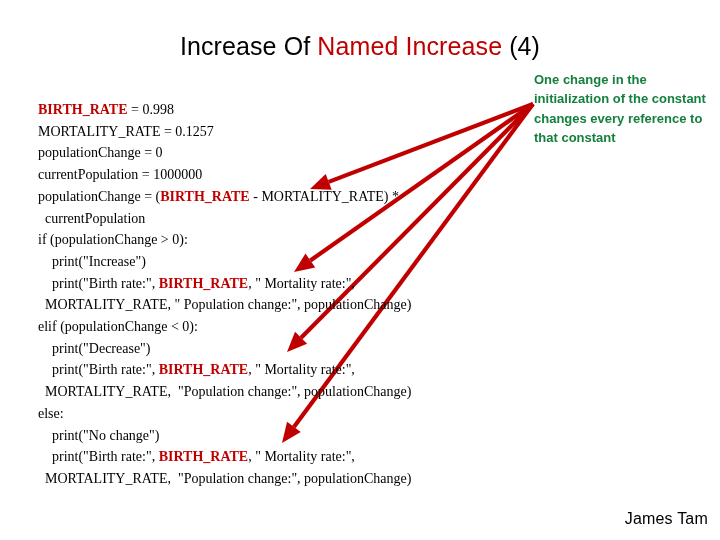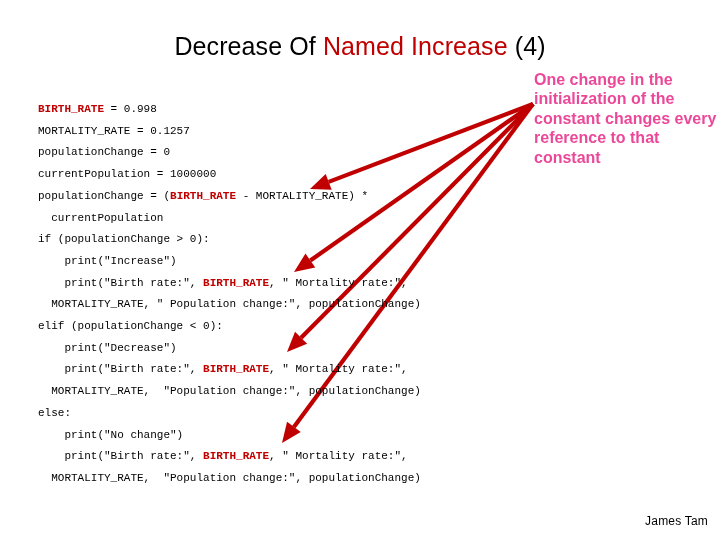--- a/index.html
+++ b/index.html
@@ -29,72 +29,72 @@
     white-space: nowrap;
   }
   #slide-title .accent { color: #C00000; }
 
   
   #code-block {
     position: absolute;
     left: 38px;
     top: 99px;
     width: 600px;
-    font-family: Liberation Mono, monospace;
-    font-size: 11px;
+    font-family: Liberation Serif, serif;
+    font-size: 14px;
     line-height: 21.7px;
     white-space: pre;
     color: #000000;
     z-index: 3;
   }
   #code-block .const {
     color: #C00000;
     font-weight: bold;
   }
   .code-line { white-space: pre; }
 
   
   #callout {
     position: absolute;
     left: 534px;
     top: 70px;
     width: 184px;
-    font-size: 16px;
+    font-size: 13px;
     line-height: 19.4px;
     font-weight: bold;
-    color: #ec4899;
+    color: #15803d;
     z-index: 4;
   }
 
   
   #arrow-layer {
     position: absolute;
     left: 0;
     top: 0;
     width: 720px;
     height: 540px;
     z-index: 2;
     pointer-events: none;
   }
 
   
   #footer-author {
     position: absolute;
     right: 12px;
     bottom: 12px;
-    font-size: 12px;
+    font-size: 16px;
     color: #000000;
     letter-spacing: 0.2px;
   }
 </style>
 </head>
 <body>
 
 <div id="slide-title">
-  <span>Decrease Of </span><span class="accent">Named Increase</span><span> (4)</span>
+  <span>Increase Of </span><span class="accent">Named Increase</span><span> (4)</span>
 </div>
 
 <svg id="arrow-layer" viewBox="0 0 720 540" width="720" height="540" xmlns="http://www.w3.org/2000/svg">
     <line x1="533" y1="104" x2="328.6884267759801" y2="181.87660862798967" stroke="#C00000" stroke-width="4.2" stroke-linecap="butt"></line>
     <polygon points="310,189 325.6609854428757,173.93402724819813 331.71586810908445,189.8191900077812" fill="#C00000"></polygon>
     <line x1="533" y1="104" x2="310.3620929412471" y2="260.49861249318195" stroke="#C00000" stroke-width="4.2" stroke-linecap="butt"></line>
     <polygon points="294,272 305.4740032508494,253.5447229931519 315.2501826316448,267.45250199321197" fill="#C00000"></polygon>
     <line x1="533" y1="104" x2="301.0847645825322" y2="337.800725136309" stroke="#C00000" stroke-width="4.2" stroke-linecap="butt"></line>
     <polygon points="287,352 295.05007276546354,331.8147001887328 307.1194563996009,343.7867500838852" fill="#C00000"></polygon>
     <line x1="533" y1="104" x2="293.90114896564563" y2="426.9263366559607" stroke="#C00000" stroke-width="4.2" stroke-linecap="butt"></line>

